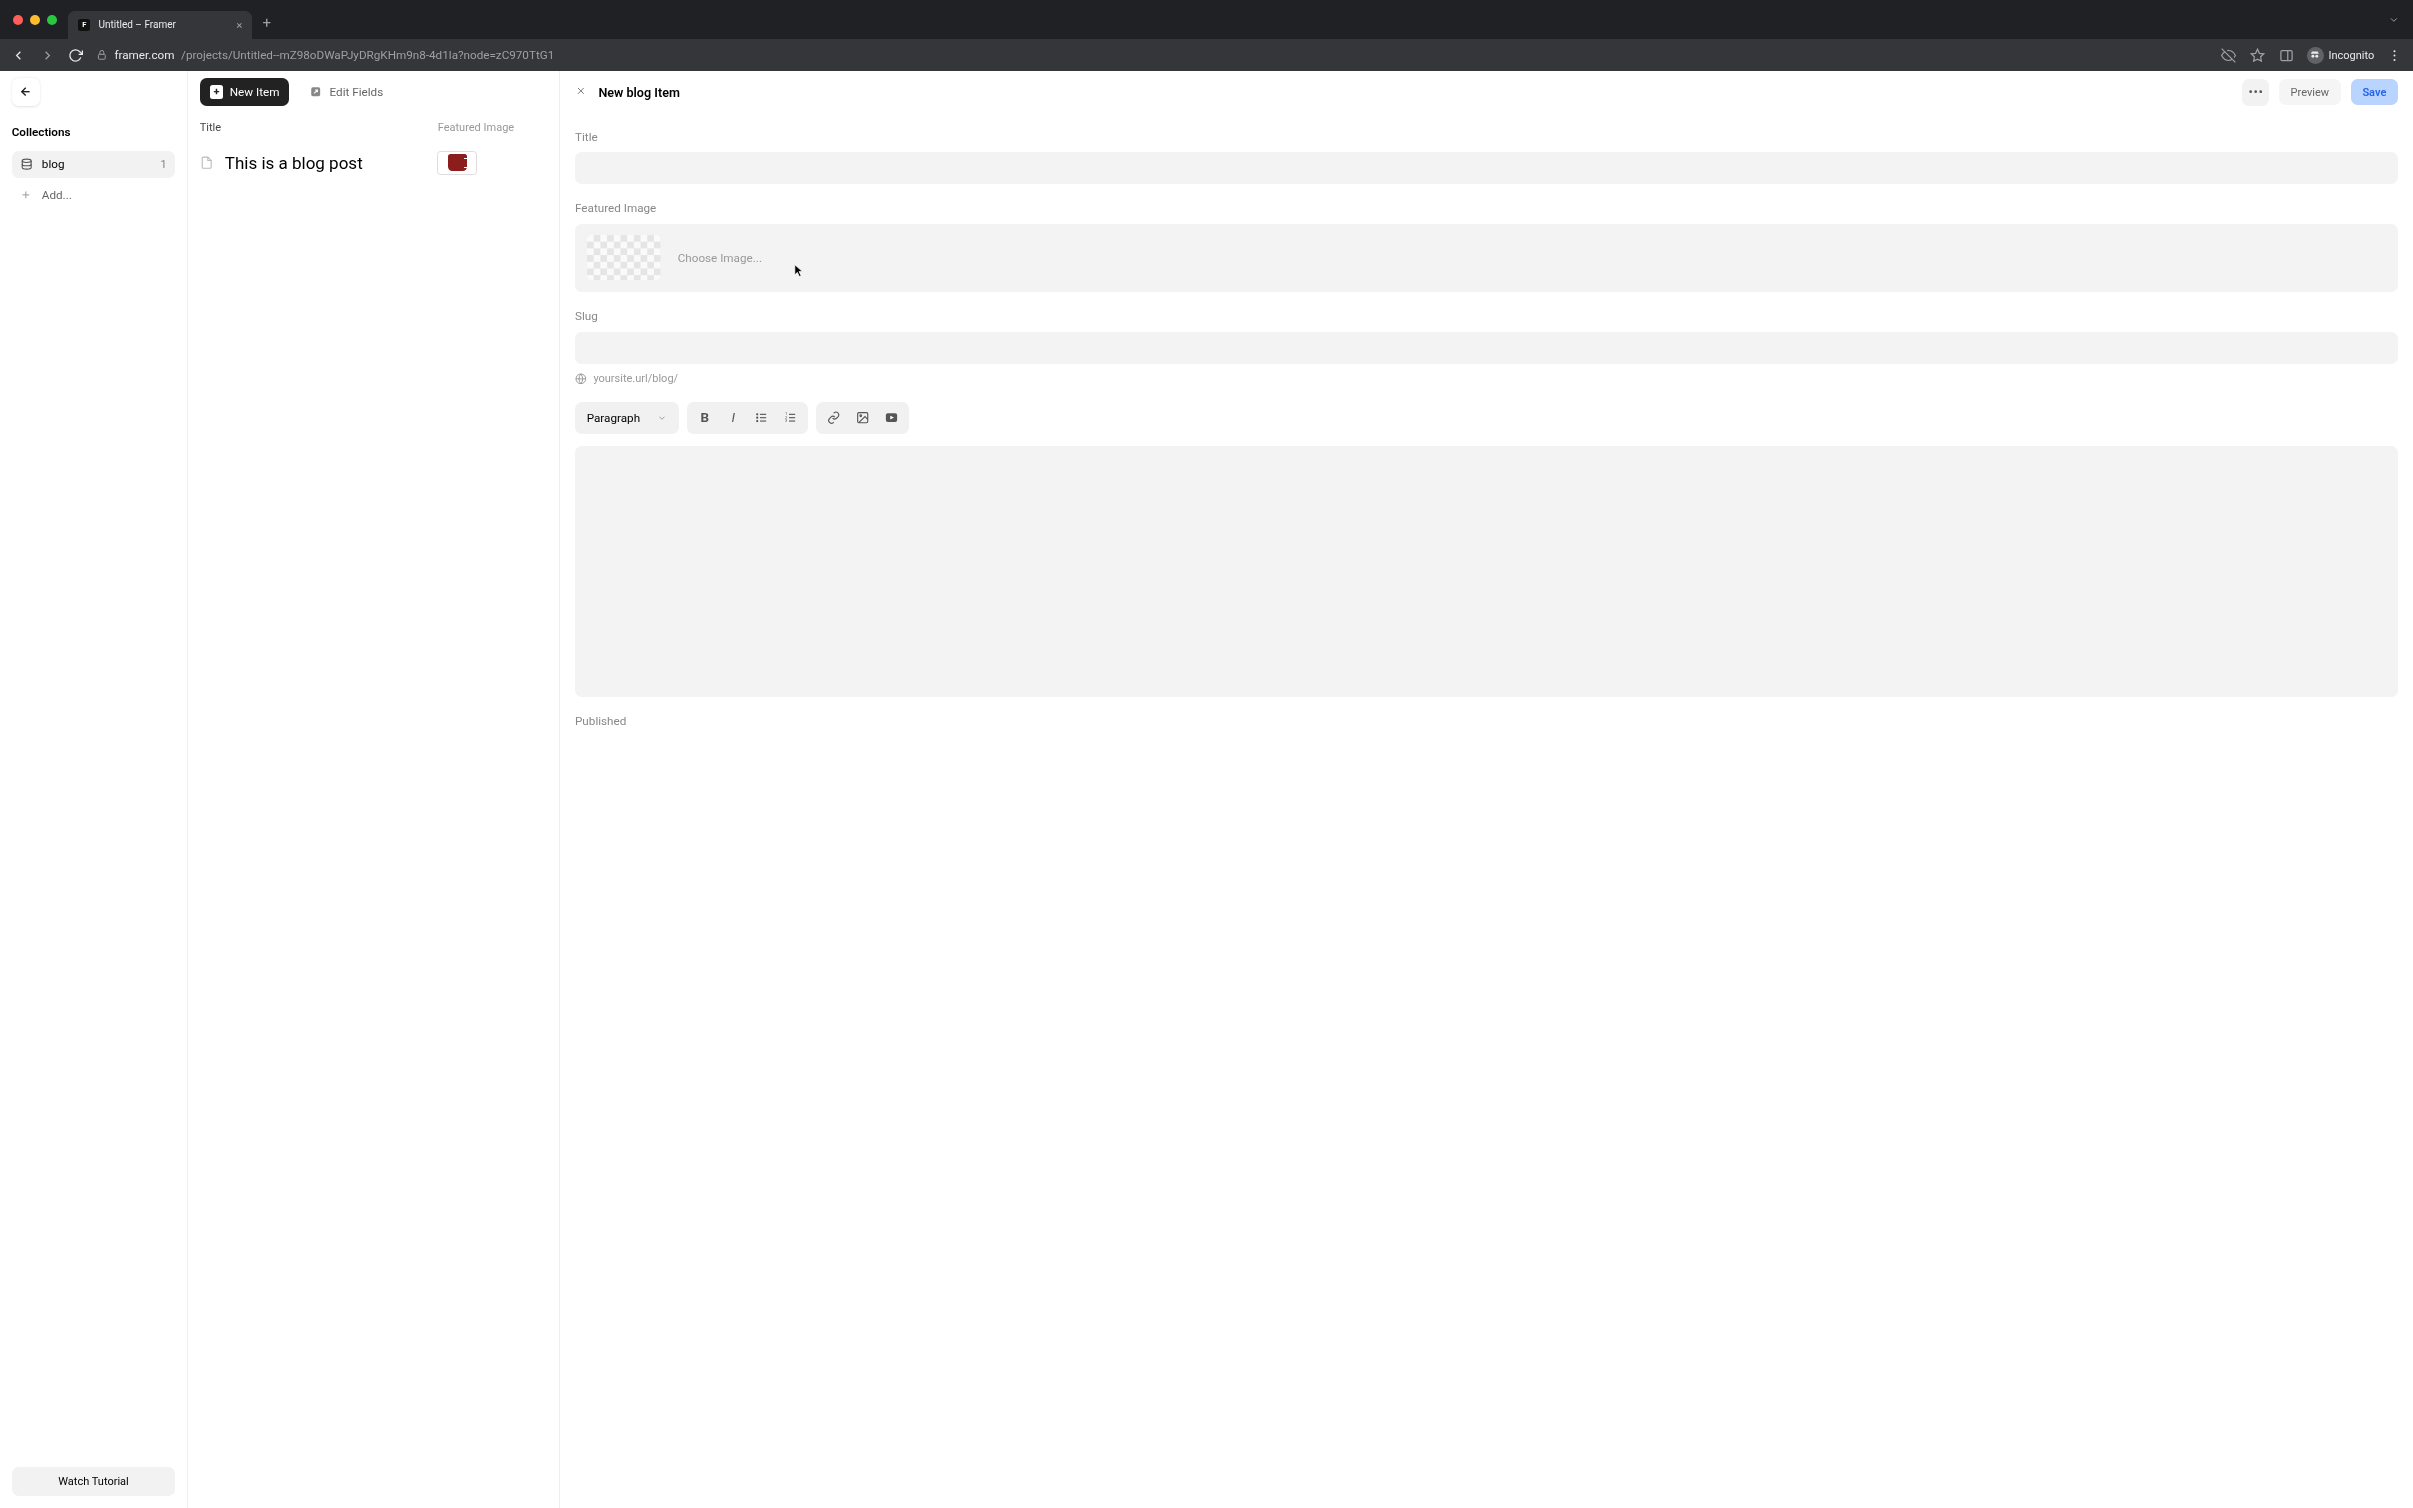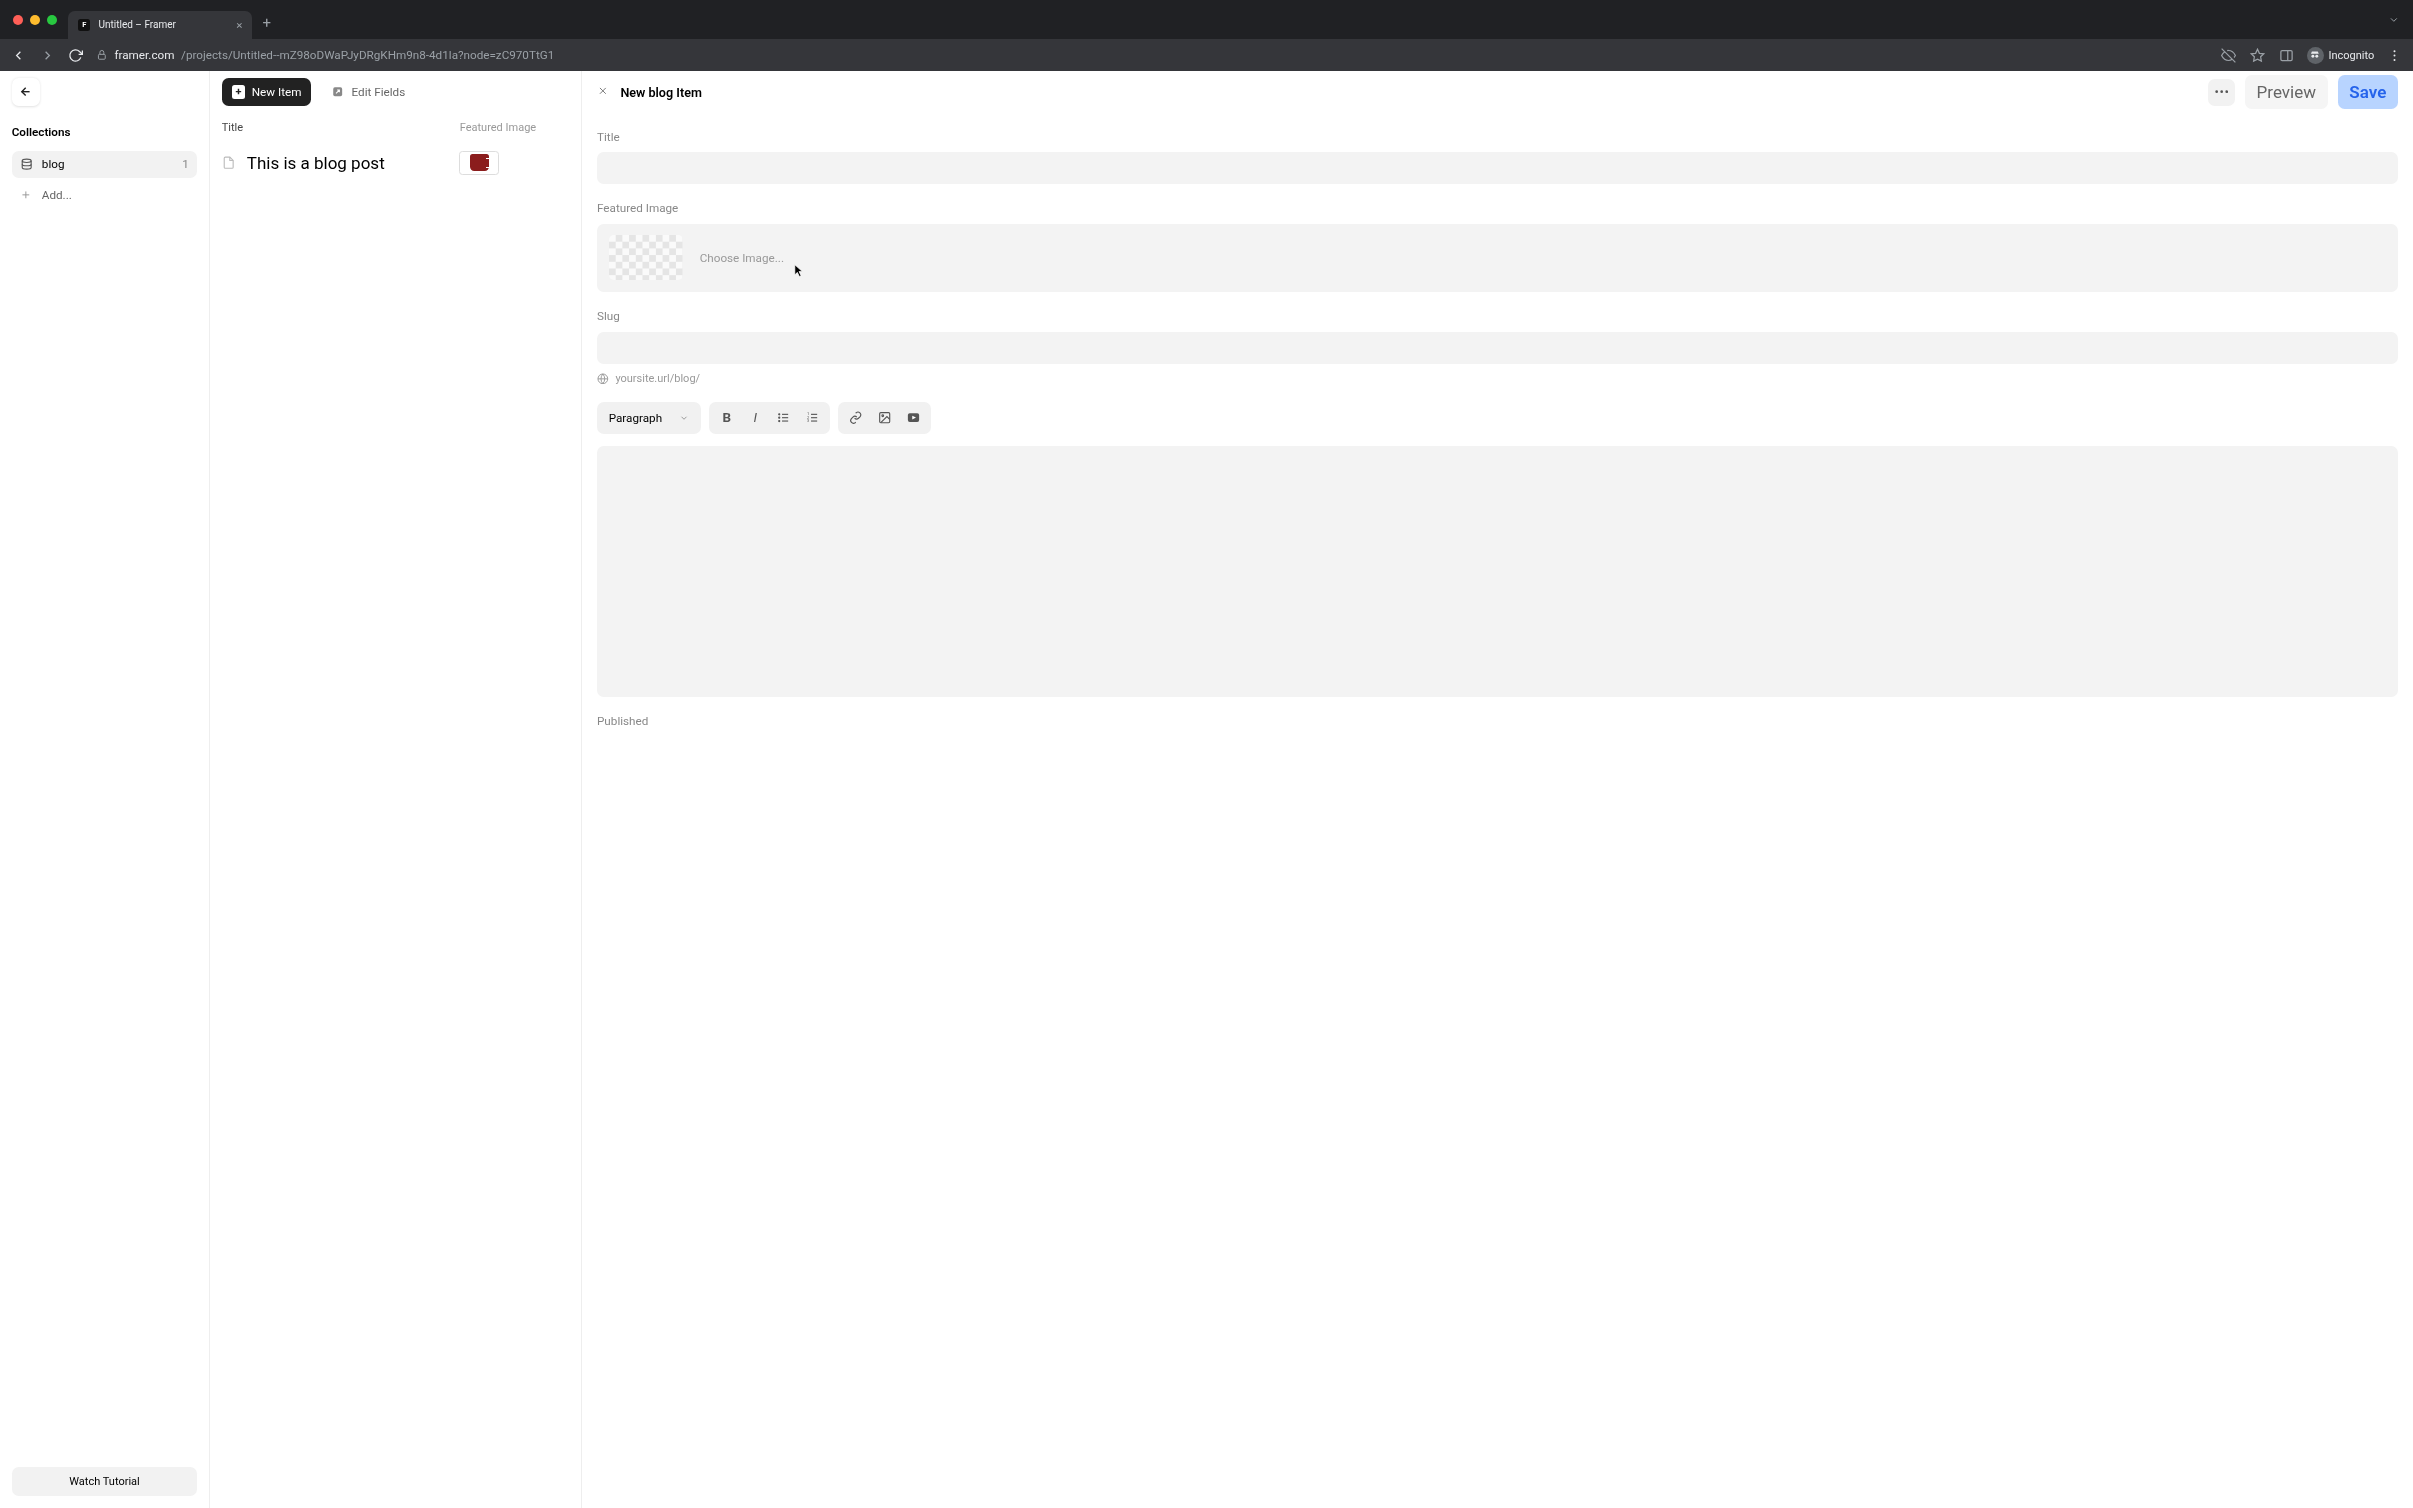--- a/index.html
+++ b/index.html
@@ -25,21 +25,21 @@
 .addr-spacer{flex:1}
 .addract{ display:flex; gap:11.7px; align-items:center; color:#9aa0a6;}
 .incog{ display:flex; align-items:center; gap:5px; color:#e8eaed; font-size:11px;}
 .incog .ic{ width:17px;height:17px;border-radius:50%;background:#5f6368;display:flex;align-items:center;justify-content:center;}
 
 
 .app{ flex:1; display:flex; background:#fff; position:relative;}
 .toolbar-left{ position:absolute; left:0; top:0; height:42px; display:flex; align-items:center; padding-left:11.7px;}
 .backbtn{ width:28.5px;height:28.5px;border-radius:6.7px;background:#fff;box-shadow:0 0.8px 2.5px rgba(0,0,0,.12);display:flex;align-items:center;justify-content:center;}
 
-.sidebar{ width:210px; border-right:0.8px solid #eee; padding:11.7px; padding-top:54px; display:flex; flex-direction:column;}
+.sidebar{ width:188px; border-right:0.8px solid #eee; padding:11.7px; padding-top:54px; display:flex; flex-direction:column;}
 .side-h{ font-size:11.7px; font-weight:600; margin-bottom:11.7px;}
 .coll-item{ display:flex; align-items:center; gap:8.4px; background:#f2f2f2; border-radius:6.7px; padding:6.7px 8.4px; font-size:11.7px;}
 .coll-item .count{ margin-left:auto; color:#888;}
 .add-item{ display:flex; align-items:center; gap:10px; padding:6.7px 8.4px; font-size:11.7px; color:#666; margin-top:3.4px;}
 .tutorial{ margin-top:auto; background:#f2f2f2; border-radius:6.7px; padding:8.4px; text-align:center; font-size:11px;}
 
 .middle{ flex:0 0 372px; border-right:0.8px solid #eee; position:relative;}
 .mid-toolbar{ height:42px; display:flex; align-items:center; gap:8.4px; padding:0 11.7px;}
 .btn{ display:flex; align-items:center; gap:6.7px; font-size:11.7px; padding:6.7px 10px; border-radius:6.7px;}
 .btn.primary{ background:#222; color:#fff;}
@@ -54,21 +54,21 @@
 .row .thumb{ width:40px;height:23.5px;border-radius:3.4px;background:#fff;border:0.8px solid #ddd;display:flex;align-items:center;justify-content:center;}
 .row .thumb .mug{ width:18.4px;height:17px;background:#8b1d1d;border-radius:2.5px 2.5px 4.2px 4.2px;position:relative;}
 .row .thumb .mug::after{content:"";position:absolute;right:-5px;top:3.4px;width:6.7px;height:8.4px;border:1.7px solid #fff;border-left:none;border-radius:0 5px 5px 0;}
 
 .detail{ flex:1; padding:0 15px 25px 15px; overflow:auto;}
 .detail-bar{ height:42px; display:flex; align-items:center; gap:10px;}
 .closex{ width:13.4px;height:13.4px;color:#777;}
 .detail-title{ font-size:12.6px; font-weight:600;}
 .detail-bar .sp{flex:1}
 .iconbtn{ width:27px;height:27px;border-radius:6.7px;background:#f2f2f2;display:flex;align-items:center;justify-content:center;color:#555;}
-.txtbtn{ padding:6.7px 11.7px; border-radius:6.7px; font-size:17px;}
+.txtbtn{ padding:6.7px 11.7px; border-radius:6.7px; font-size:11px;}
 .txtbtn.ghost{ background:#f5f5f5; color:#666;}
 .txtbtn.save{ background:#b8d4ff; color:#2563eb; font-weight:600;}
 
 .field{ margin-top:17px;}
 .flabel{ font-size:11.7px; color:#888; margin-bottom:8.4px;}
 .finput{ width:100%; height:32px; background:#f3f3f3; border:none; border-radius:6.7px; padding:0 10px; font-size:11.7px;}
 .imgpick{ background:#f3f3f3; border-radius:6.7px; padding:11.7px; display:flex; align-items:center; gap:17px;}
 .imgthumb{ width:74px; height:45px; border-radius:5px; background:repeating-conic-gradient(#e5e5e5 0 25%,#fafafa 0 50%) 0 0/13.4px 13.4px;}
 .imgpick .txt{ color:#999; font-size:11.7px;}
 .slugurl{ display:flex; align-items:center; gap:6.7px; color:#999; font-size:11px; margin-top:8.4px;}

